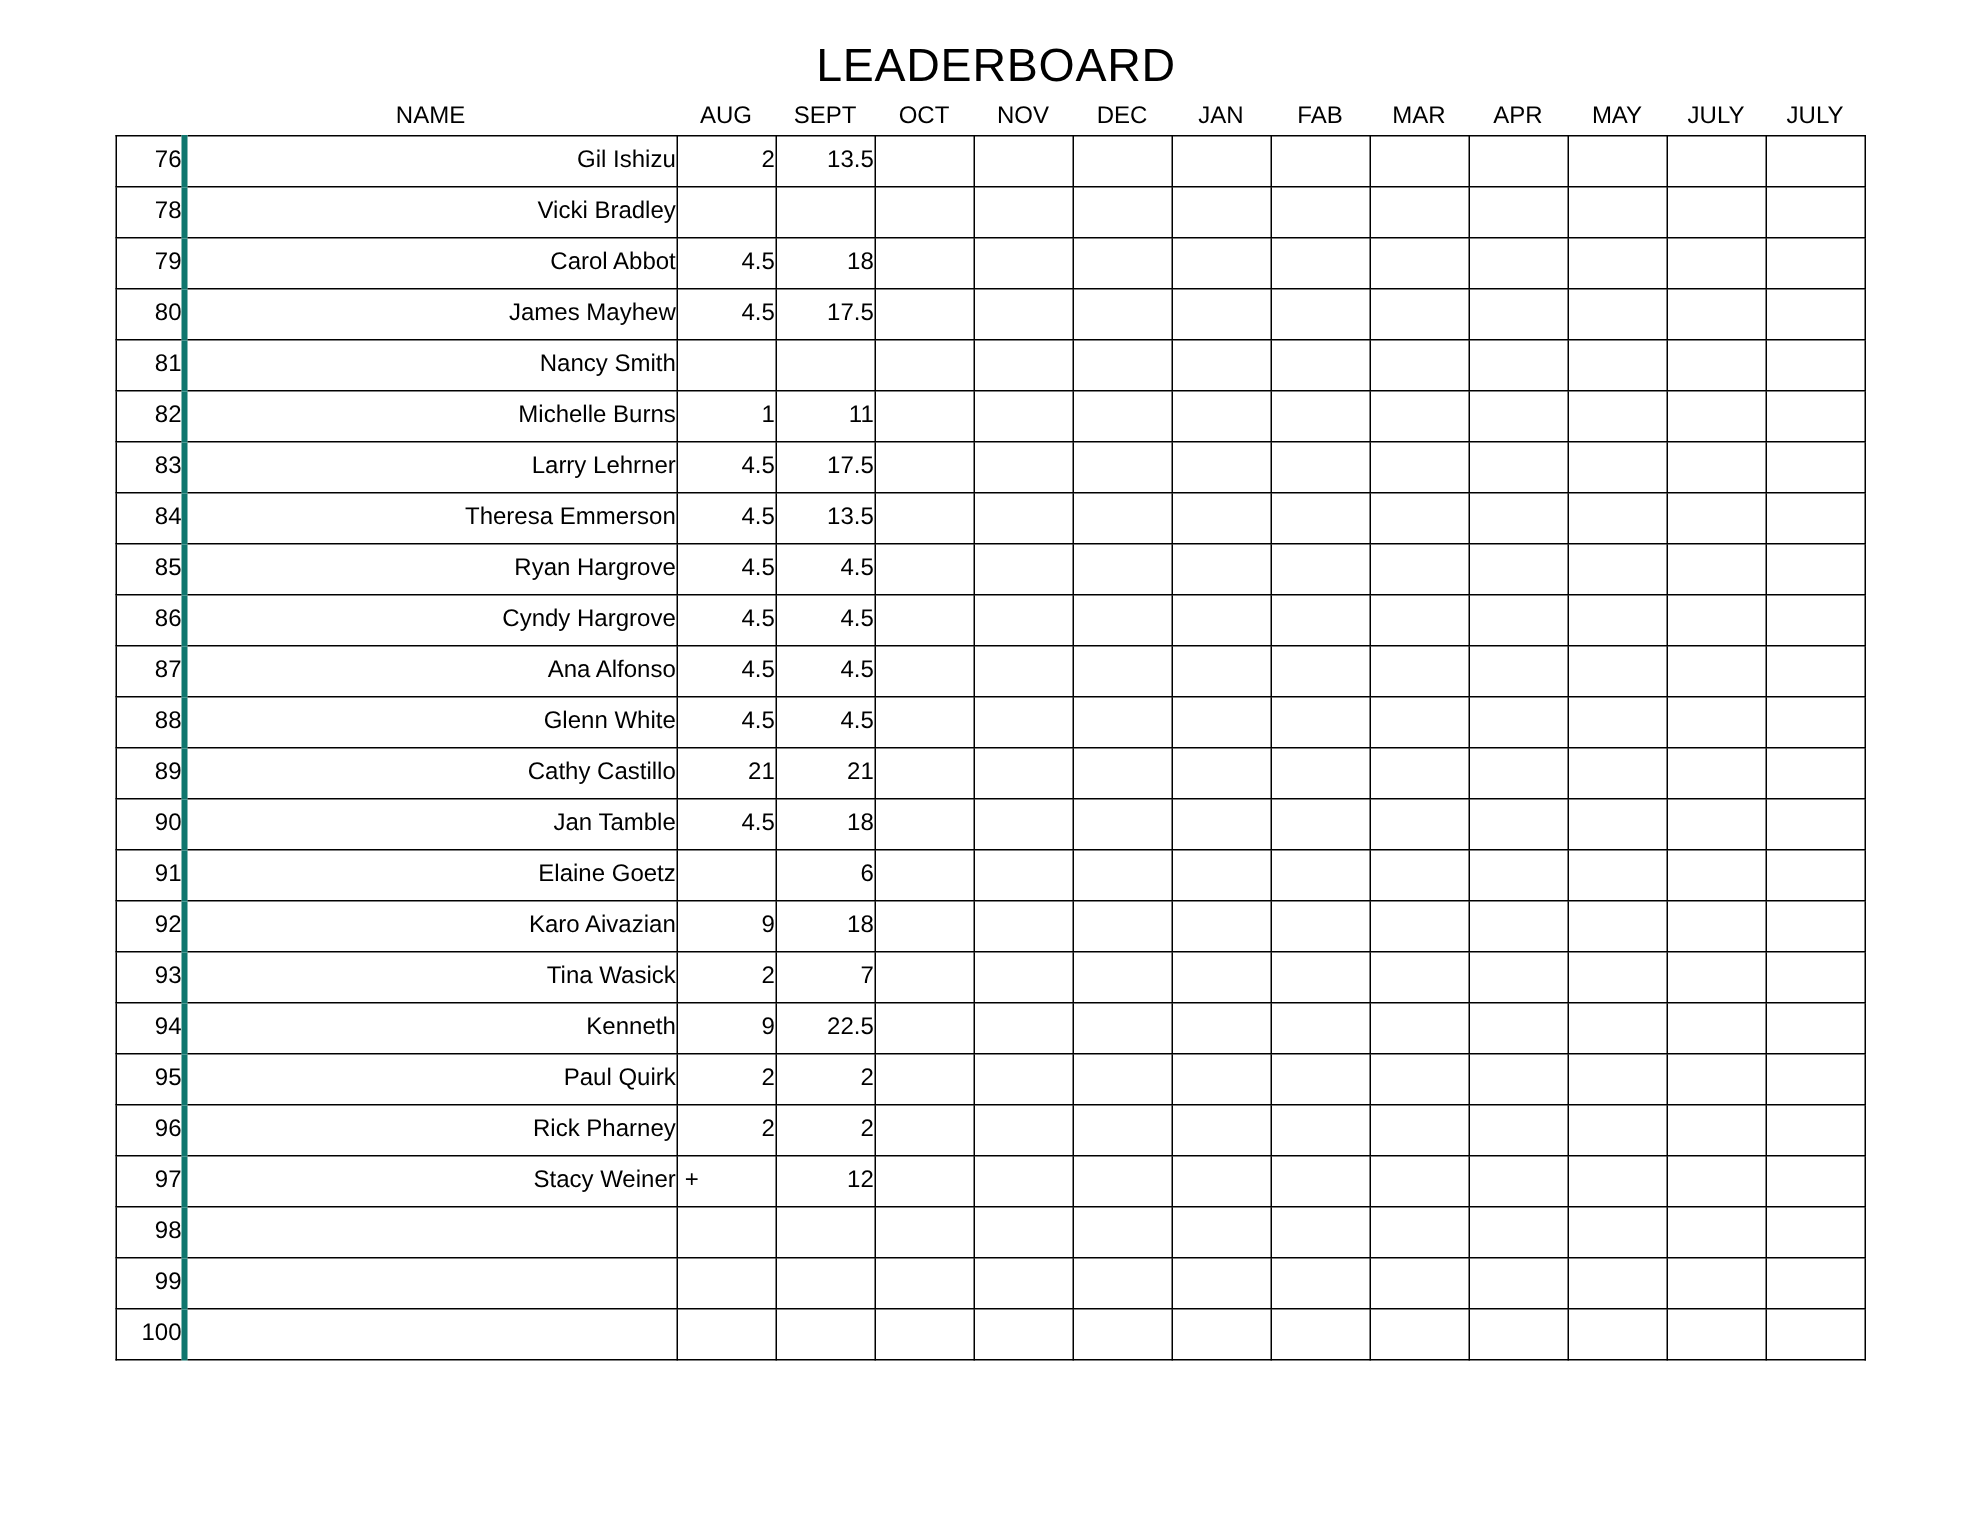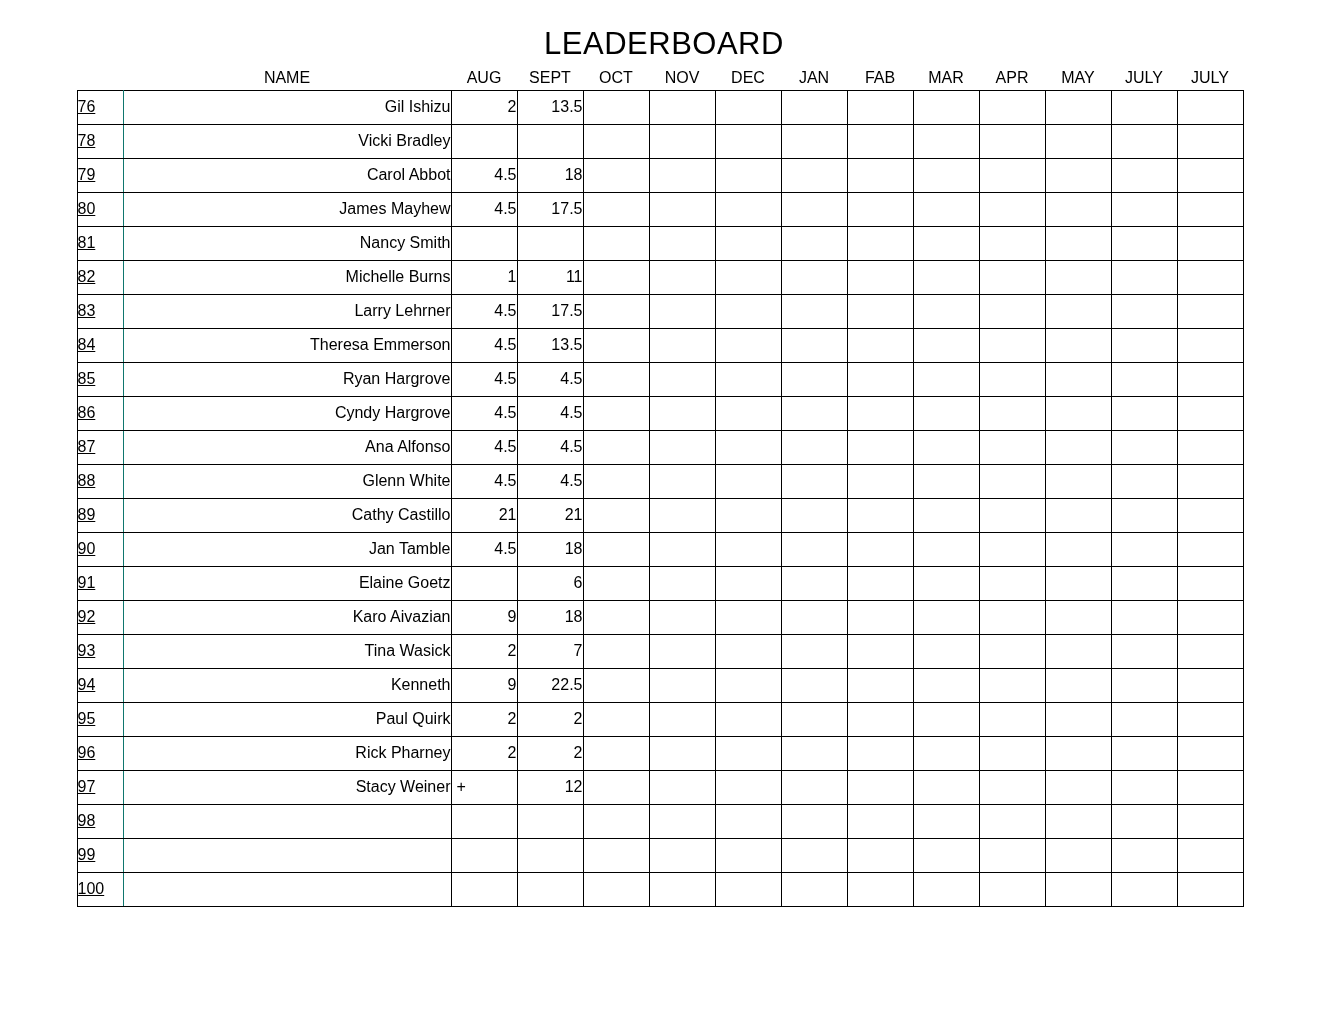--- a/index.html
+++ b/index.html
@@ -49,24 +49,23 @@
     padding-bottom: 3px;
   }
   tr.head td.h-idx { text-align: center; }
   tr.head td.h-name { text-align: center; }
   
   tbody td {
     border: 1px solid #000000;
   }
   td.idx {
     width: 46px;
-    text-align: left;
+    text-align: right;
     padding-right: 4px;
-    border-right: 1px solid #0f766e;
-    text-decoration: underline;
+    border-right: 4px solid #0f766e;
   }
   td.name {
     width: 328px;
     text-align: right;
     padding-left: 5px;
   }
   td.num {
     width: 66px;
     text-align: right;
     padding-right: 5px;

